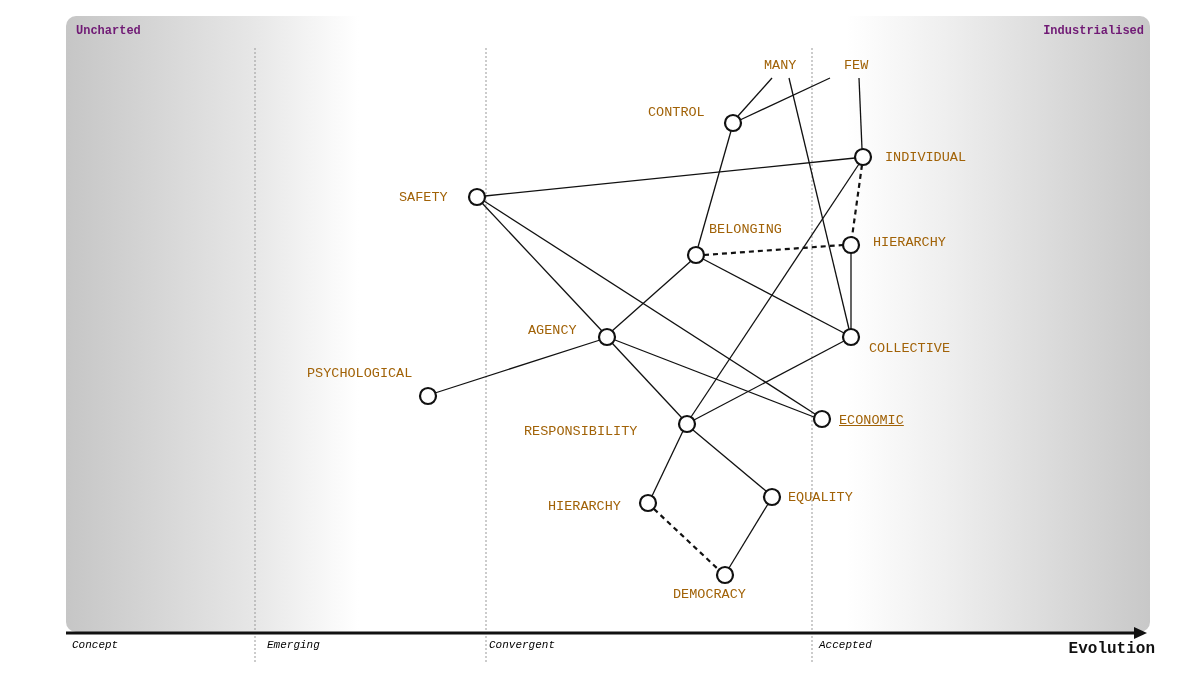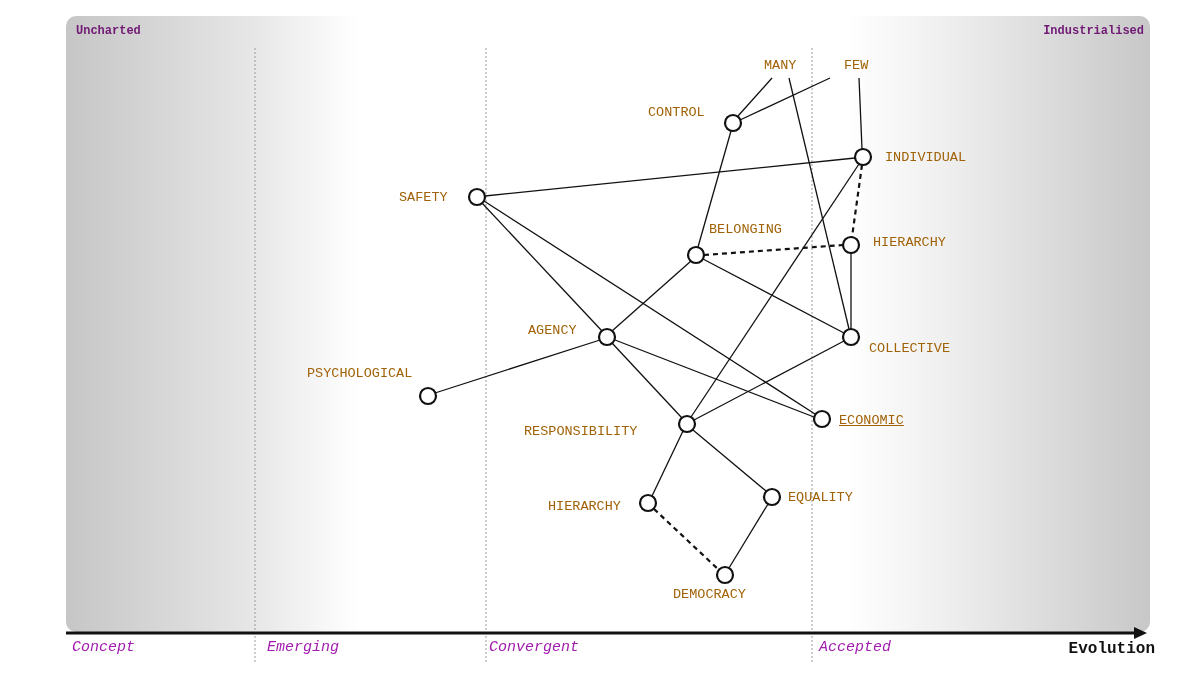--- a/index.html
+++ b/index.html
@@ -4,21 +4,21 @@
 <style>
   html, body { margin:0; padding:0; background:#ffffff; }
   body { width:1200px; height:675px; position:relative; overflow:hidden; font-family:"Liberation Mono", "DejaVu Sans Mono", monospace; }
   .map-bg {
     position:absolute; left:66px; top:16px; width:1084px; height:616px;
     border-radius:10px;
     background: linear-gradient(to right, #c6c6c6 0%, #e6e6e6 17%, #ffffff 27%, #ffffff 72%, #efefef 81%, #c8c8c8 100%);
   }
   svg.canvas { position:absolute; left:0; top:0; width:1200px; height:675px; }
   .corner-label { position:absolute; top:24px; font-size:12px; font-weight:bold; color:#701a75; }
-  .stage-label { position:absolute; top:639px; font-size:15px; font-style:italic; color:#a21caf; }
+  .stage-label { position:absolute; top:639px; font-size:11px; font-style:italic; color:#000000; }
   .evo-label { position:absolute; top:640px; right:45px; font-size:16px; font-weight:bold; color:#111; }
   .node-label { position:absolute; font-size:13.5px; color:#a16207; white-space:nowrap; line-height:1; }
 </style>
 </head>
 <body>
 
 <div class="map-bg"></div>
 
 <svg class="canvas" xmlns="http://www.w3.org/2000/svg">
 

